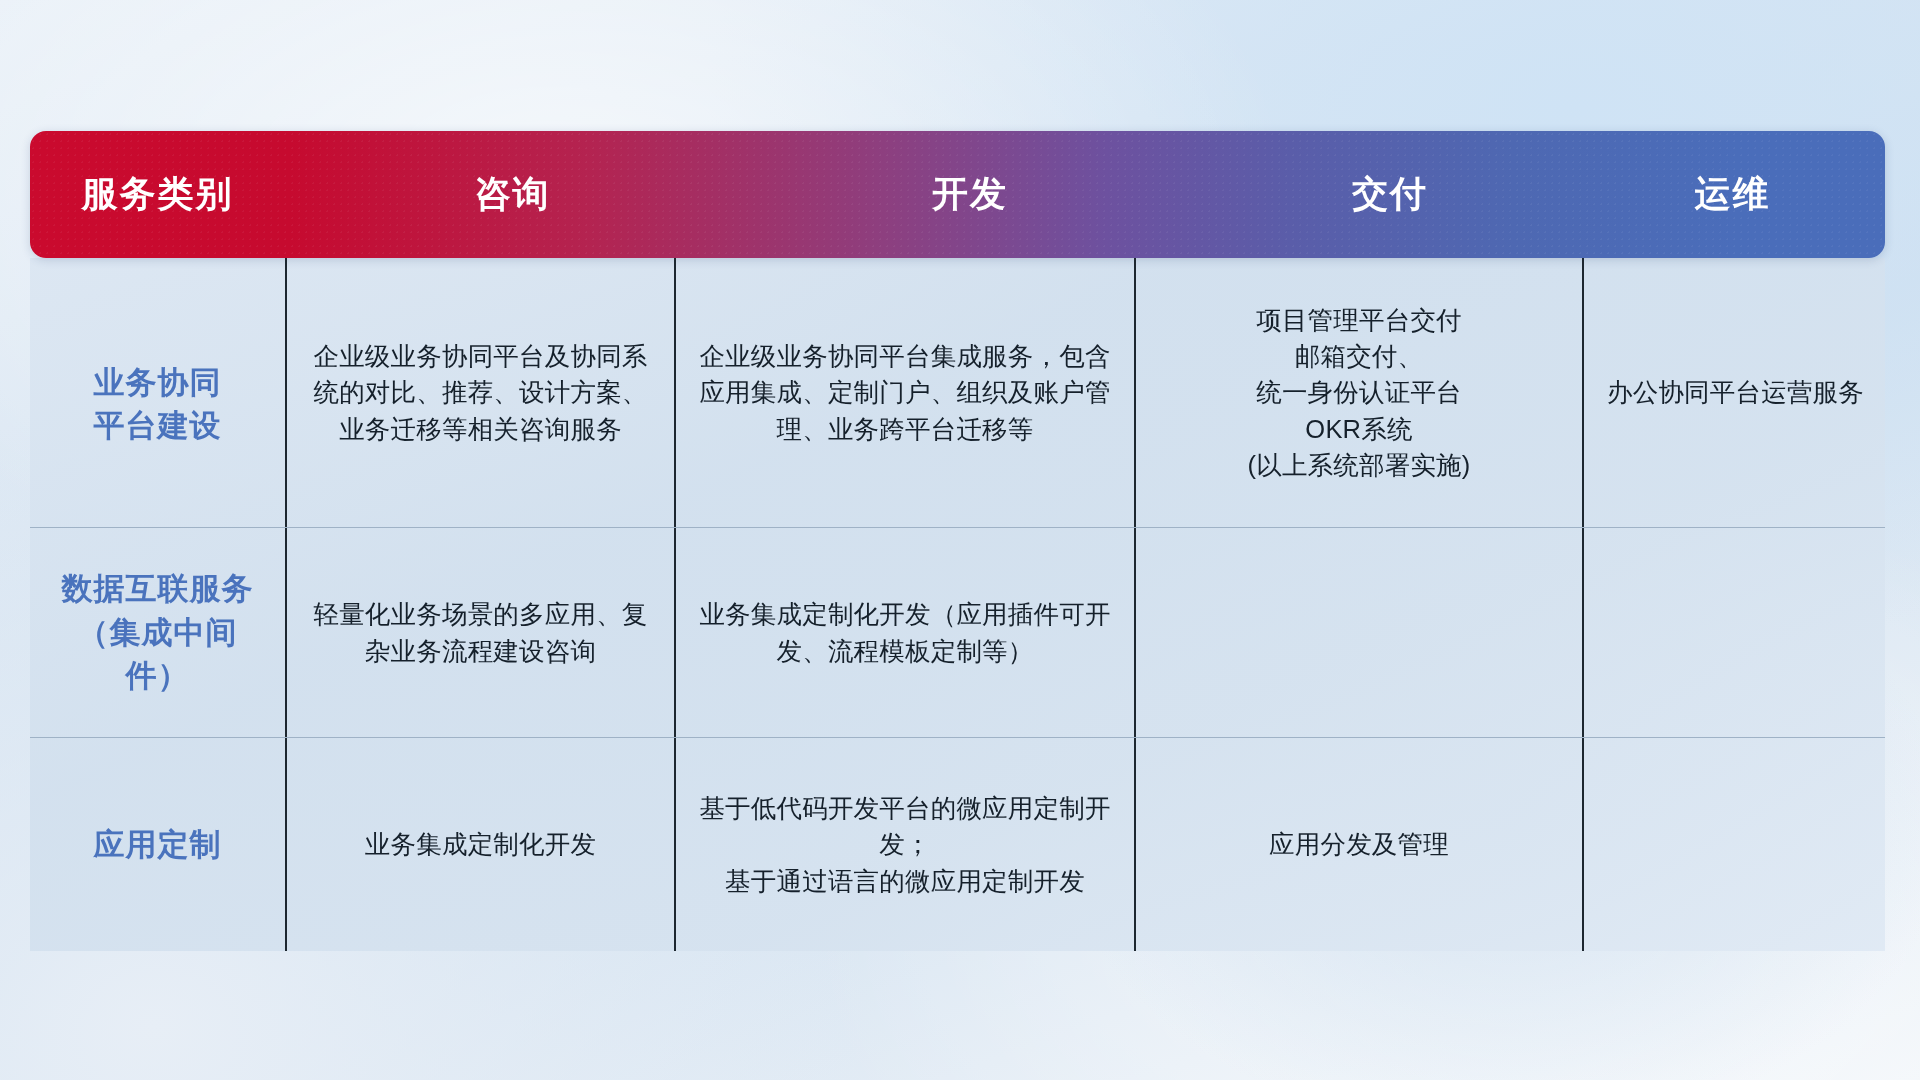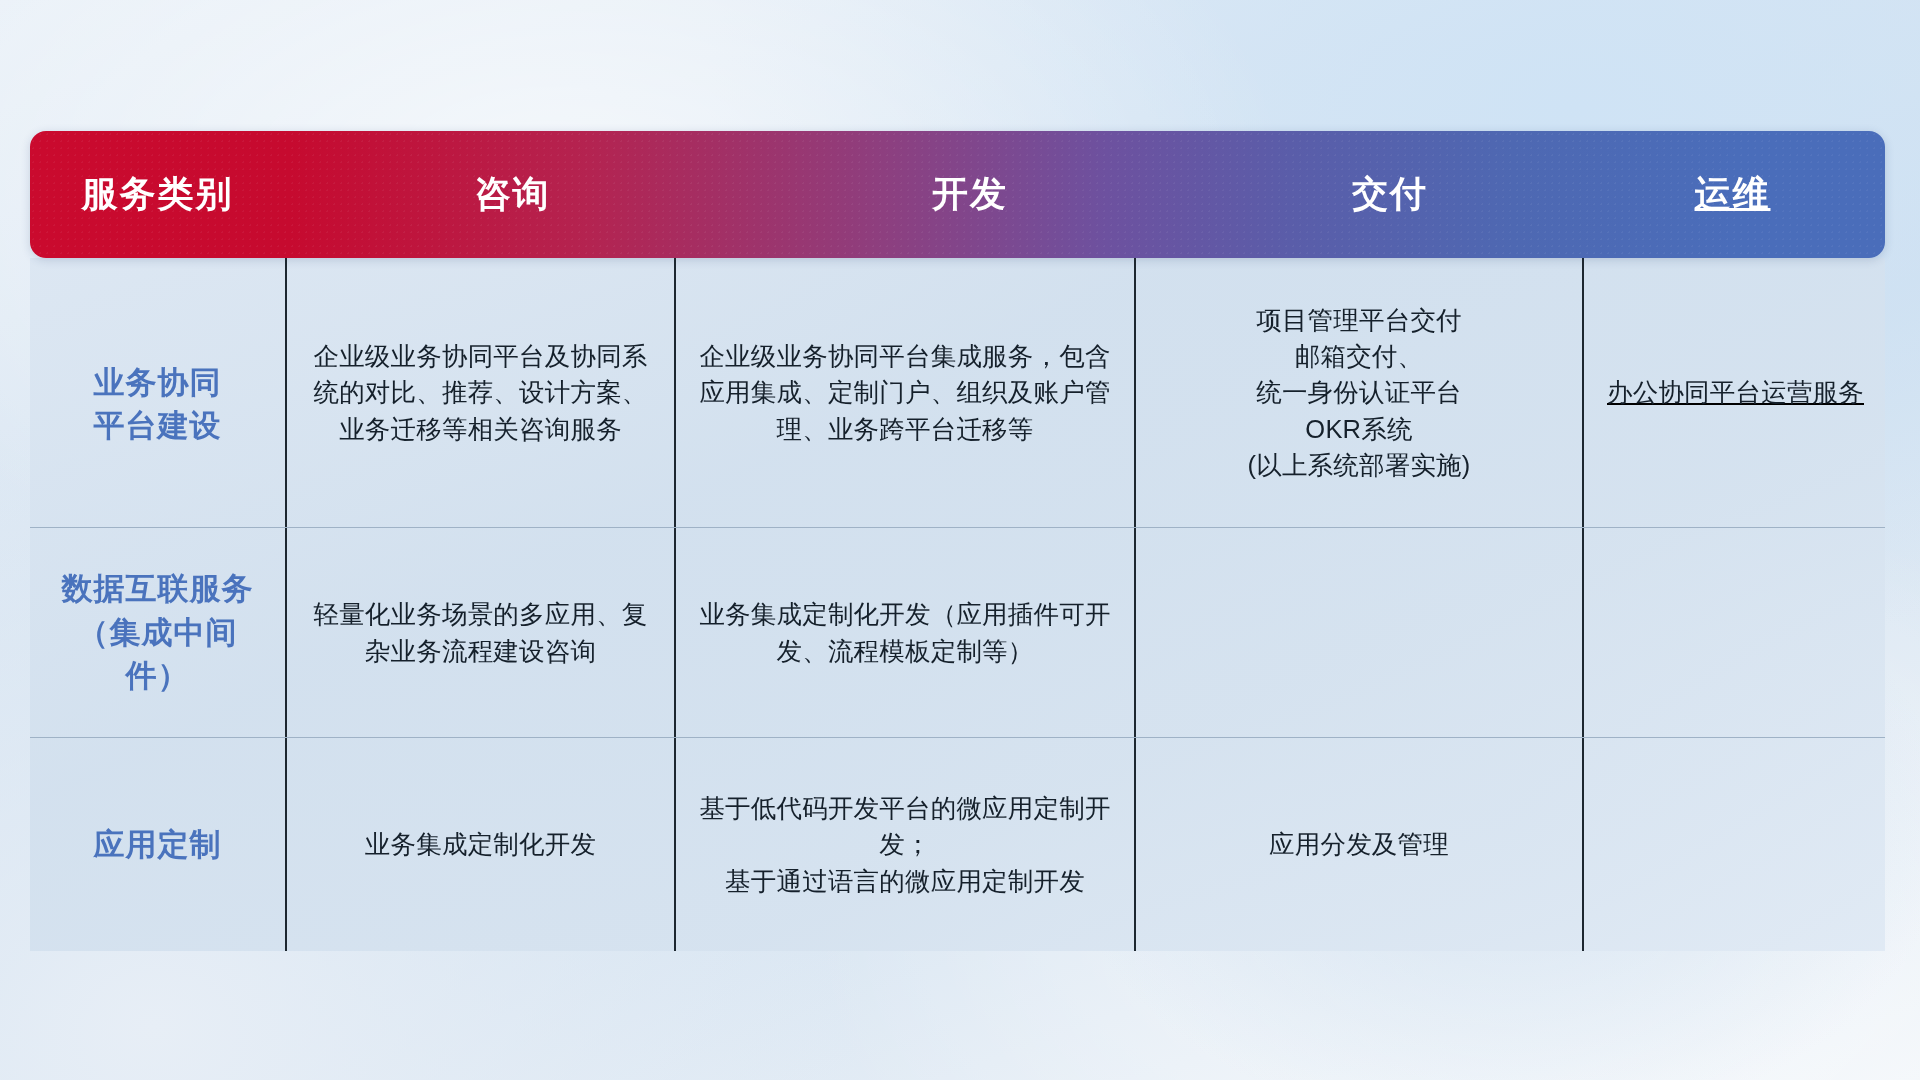--- a/index.html
+++ b/index.html
@@ -143,28 +143,28 @@
     font-size: 25.5px;
     line-height: 1.42;
     letter-spacing: .2px;
   }
 
   
   .c1 { width: 255px; flex: none; }
   .c2 { width: 389px; flex: none; }
   .c3 { width: 460px; flex: none; }
   .c4 { width: 448px; flex: none; }
-  .c5 { width: 305px; flex: none; text-decoration: underline; }
+  .c5 { width: 305px; flex: none; }
 
   
   .hc1 { width: 255px; flex: none; text-align: center; }
   .hc2 { width: 455px; flex: none; text-align: center; }
   .hc3 { width: 460px; flex: none; text-align: center; }
   .hc4 { width: 380px; flex: none; text-align: center; }
-  .hc5 { width: 305px; flex: none; text-align: center; text-decoration: underline; }
+  .hc5 { width: 305px; flex: none; text-align: center; }
 
   .r1 { height: 270px; }
   .r2 { height: 210px; }
   .r3 { height: 213px; }
 </style>
 </head>
 <body>
 
 <div class="bg-wash-a"></div>
 <div class="bg-wash-b"></div>

